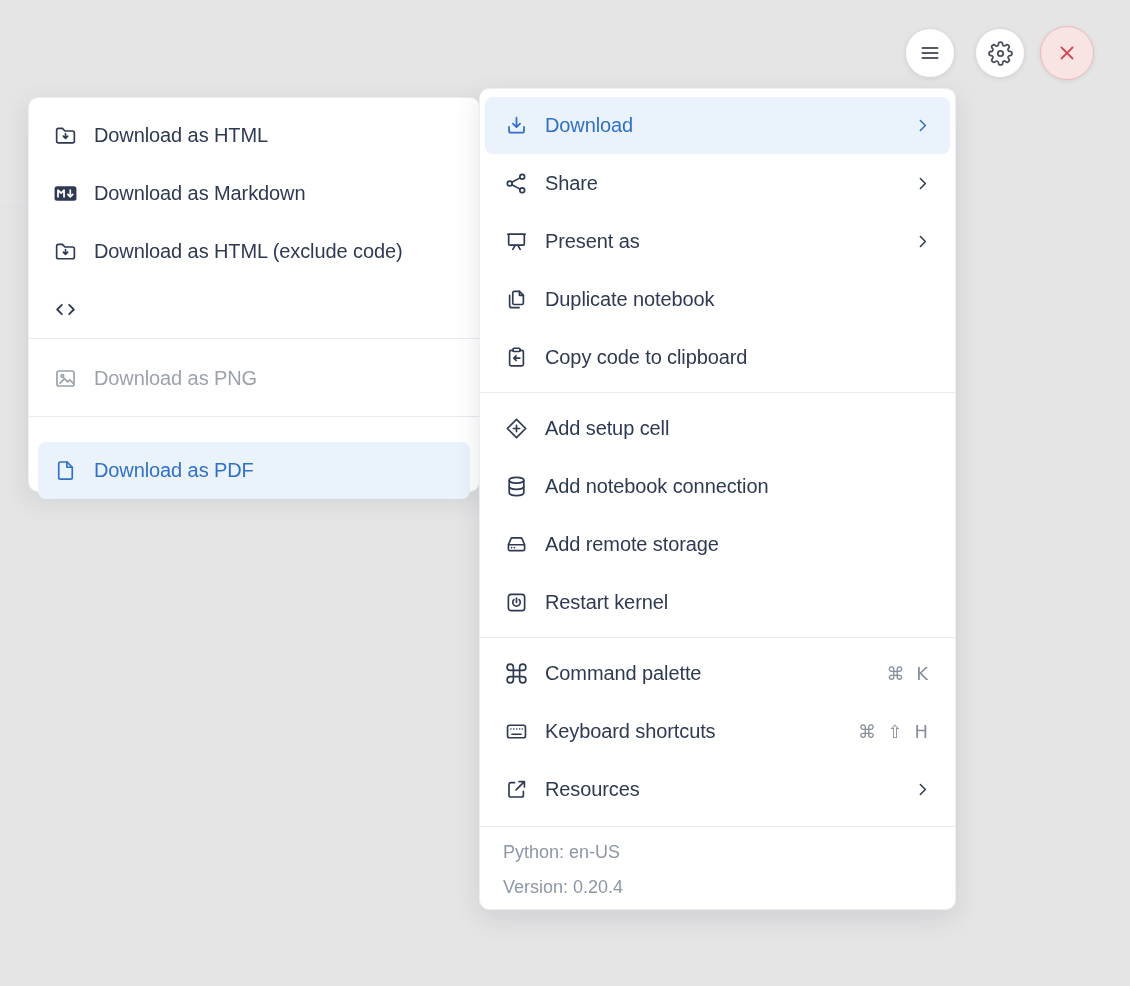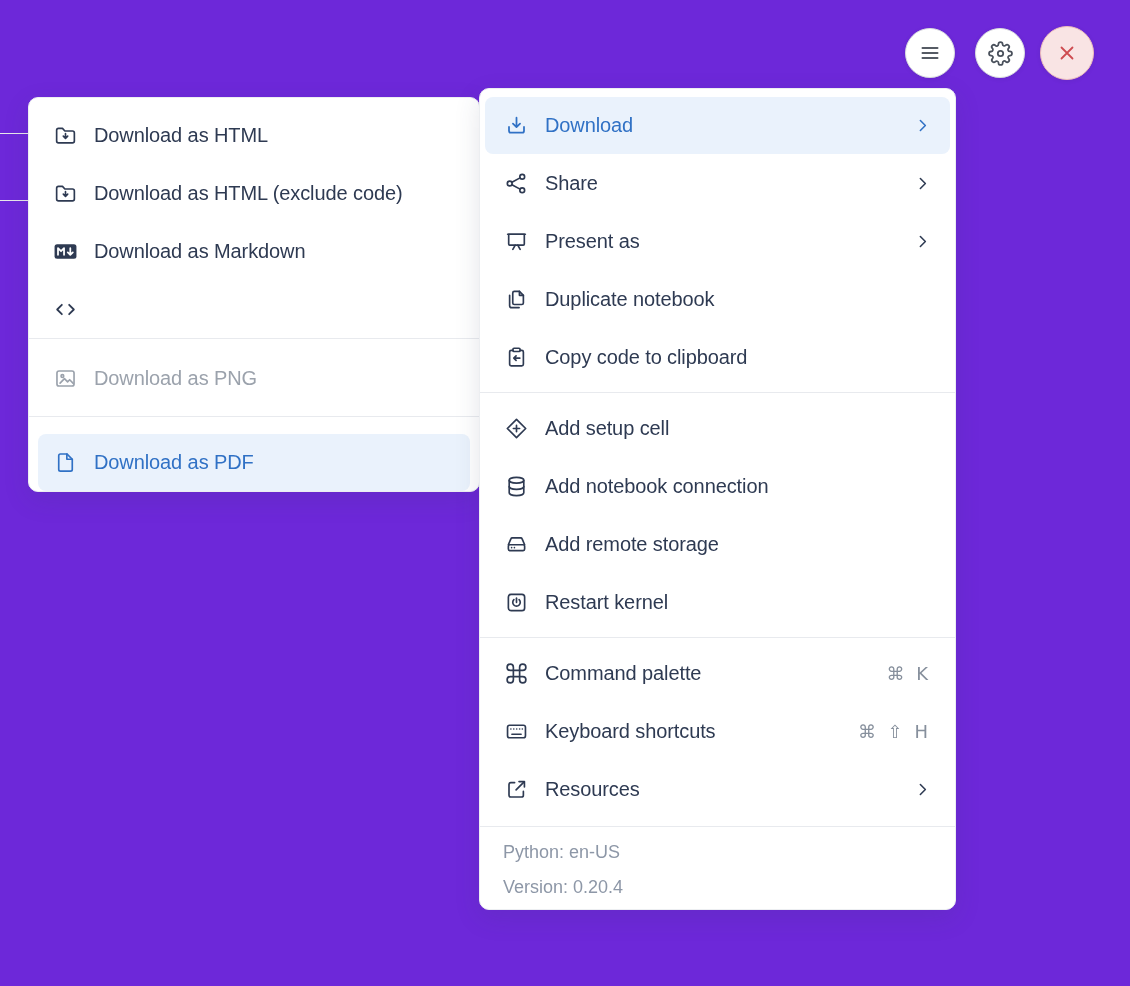--- a/index.html
+++ b/index.html
@@ -1,18 +1,18 @@
 <!DOCTYPE html>
 <html><head>
 <meta charset="utf-8">
 <style>
   * { margin:0; padding:0; box-sizing:border-box; }
   html,body { width:1130px; height:986px; background:#ffffff; overflow:hidden;
     font-family:"Liberation Sans","DejaVu Sans",sans-serif; }
-  .stage { position:relative; width:1130px; height:986px; background:#6d28d9; }
+  .stage { position:relative; width:1130px; height:986px; background:#e5e5e5; }
 
   
   .bg-line { position:absolute; left:0; width:28px; height:1px; background:#e8e8ea; }
 
   
   .circle-btn { position:absolute; border-radius:50%; background:#fff;
     border:1px solid #d9dbde; box-shadow:0 1px 4px rgba(40,50,70,.10);
     display:flex; align-items:center; justify-content:center; cursor:pointer; }
   .btn-burger { left:905px; top:28px; width:50px; height:50px; }
   .btn-gear   { left:975px; top:28px; width:50px; height:50px; }
@@ -40,21 +40,21 @@
   .mi-shortcut { font-family:"DejaVu Sans",sans-serif; font-size:18px;
     color:#868f9c; letter-spacing:3px; white-space:nowrap; }
 
   .item-highlight { background:#eaf2fc; border-radius:8px; color:#3071c5; }
   .item-highlight .mi-ico, .item-highlight .mi-chevron { color:#3071c5; }
   .item-disabled { color:#9ba2ac; cursor:default; }
   .item-disabled .mi-ico { color:#9ba2ac; }
 
   
   .sec-pad-top8 { padding-top:8px; }
-  .panel-left .hl-row { height:57px; margin:8px 9px; padding:0 15px 0 14px; }
+  .panel-left .hl-row { height:57px; margin:16px 9px; padding:0 15px 0 14px; }
   .spacer9  { height:9px; }
   .spacer10 { height:10px; }
   .spacer6  { height:6px; }
   .spacer8  { height:8px; }
 
   
   .panel-right .hl-row { height:57px; margin:0 5px; padding:0 19px 0 18px; }
 
   
   .menu-footer { padding:8px 0 10px 0; }
@@ -99,37 +99,37 @@
         <svg width="25" height="25" viewBox="0 0 24 24" fill="none" stroke="currentColor" stroke-width="1.6" stroke-linecap="round" stroke-linejoin="round">
           <path d="M3.5 7c0-1 .8-1.8 1.8-1.8h3.8l2.3 2.5h7.3c1 0 1.8.8 1.8 1.8v7.7c0 1-.8 1.8-1.8 1.8H5.3c-1 0-1.8-.8-1.8-1.8V7z"></path>
           <path d="M12 10.2v4.4M9.9 12.6 12 14.7l2.1-2.1"></path>
         </svg>
       </span>
       <span class="mi-label">Download as HTML</span>
     </div>
 
     <div class="menu-item">
       <span class="mi-ico">
-        <svg width="25" height="25" viewBox="0 0 24 24" fill="none" stroke="currentColor" stroke-width="1.6" stroke-linecap="round" stroke-linejoin="round">
-          <path d="M3.5 7c0-1 .8-1.8 1.8-1.8h3.8l2.3 2.5h7.3c1 0 1.8.8 1.8 1.8v7.7c0 1-.8 1.8-1.8 1.8H5.3c-1 0-1.8-.8-1.8-1.8V7z"></path>
-          <path d="M12 10.2v4.4M9.9 12.6 12 14.7l2.1-2.1"></path>
-        </svg>
-      </span>
-      <span class="mi-label">Download as HTML (exclude code)</span>
-    </div>
-
-    <div class="menu-item">
-      <span class="mi-ico">
         <svg width="25" height="25" viewBox="0 0 24 24">
           <rect x="1.5" y="5" width="21" height="14" rx="2.4" fill="currentColor"></rect>
           <path d="M4.8 15.2V8.8l2.9 2.9 2.9-2.9v6.4" fill="none" stroke="#ffffff" stroke-width="1.7" stroke-linecap="round" stroke-linejoin="round"></path>
           <path d="M16.6 8.8v6.2M14.2 12.8l2.4 2.4 2.4-2.4" fill="none" stroke="#ffffff" stroke-width="1.7" stroke-linecap="round" stroke-linejoin="round"></path>
         </svg>
       </span>
       <span class="mi-label">Download as Markdown</span>
+    </div>
+
+    <div class="menu-item">
+      <span class="mi-ico">
+        <svg width="25" height="25" viewBox="0 0 24 24" fill="none" stroke="currentColor" stroke-width="1.6" stroke-linecap="round" stroke-linejoin="round">
+          <path d="M3.5 7c0-1 .8-1.8 1.8-1.8h3.8l2.3 2.5h7.3c1 0 1.8.8 1.8 1.8v7.7c0 1-.8 1.8-1.8 1.8H5.3c-1 0-1.8-.8-1.8-1.8V7z"></path>
+          <path d="M12 10.2v4.4M9.9 12.6 12 14.7l2.1-2.1"></path>
+        </svg>
+      </span>
+      <span class="mi-label">Download as HTML (exclude code)</span>
     </div>
 
     <div class="menu-item">
       <span class="mi-ico">
         <svg width="25" height="25" viewBox="0 0 24 24" fill="none" stroke="currentColor" stroke-width="1.7" stroke-linecap="round" stroke-linejoin="round">
           <path d="M8.5 7.5 4 12l4.5 4.5M15.5 7.5 20 12l-4.5 4.5"></path>
         </svg>
       </span>
     </div>
 

